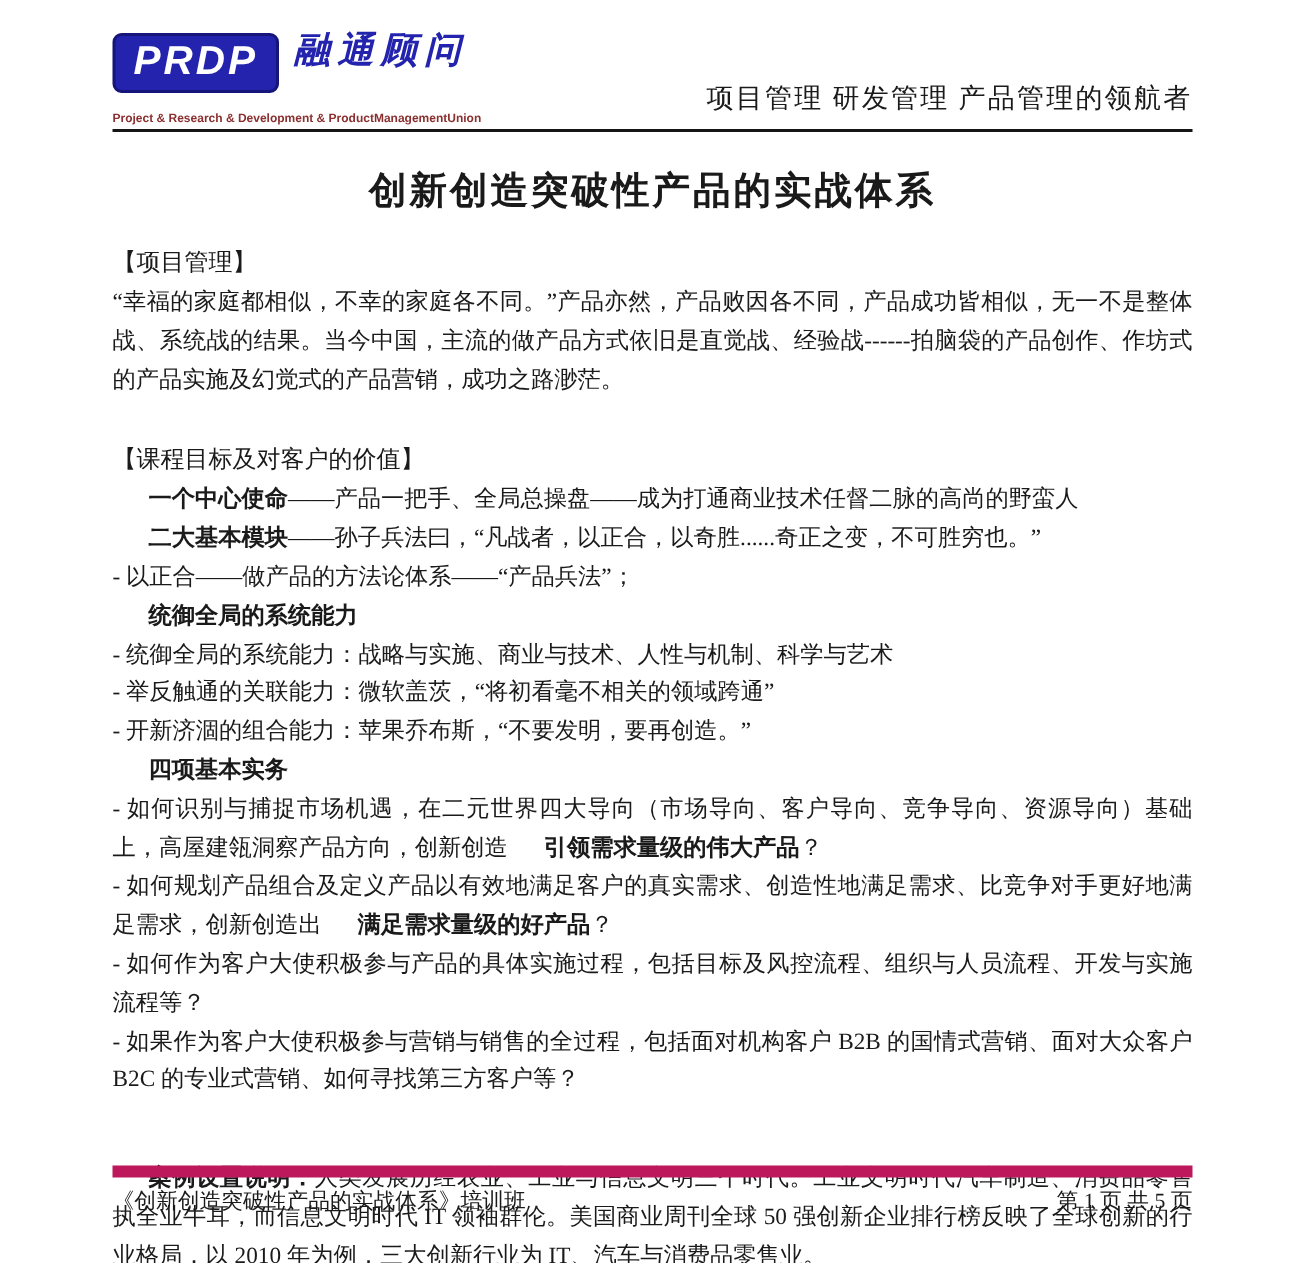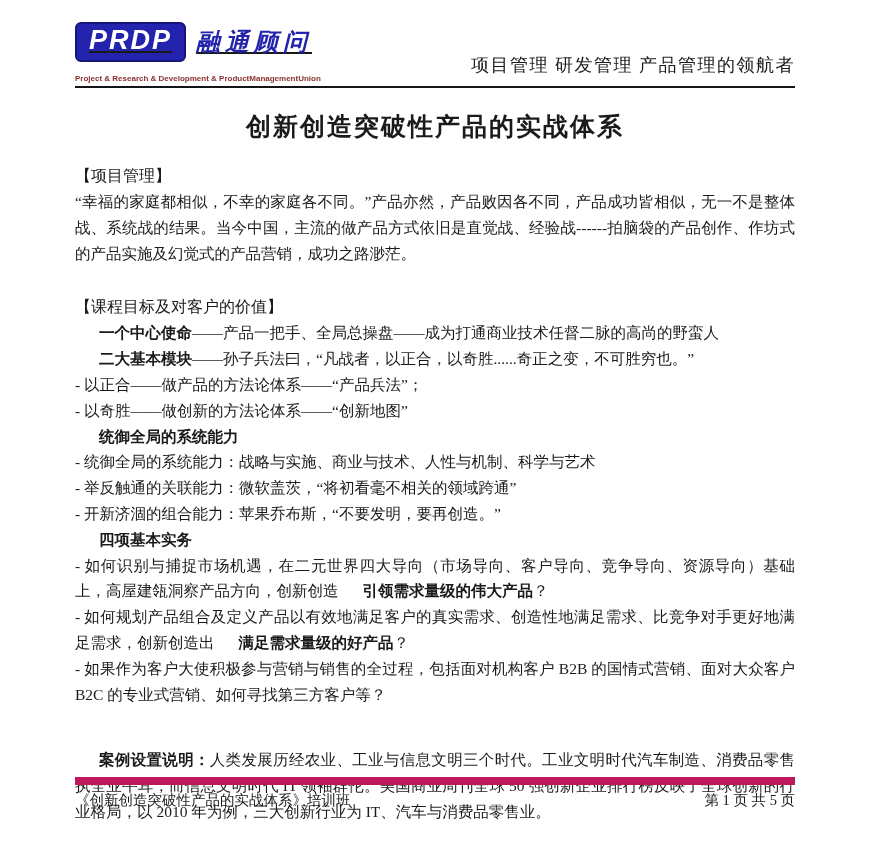--- a/index.html
+++ b/index.html
@@ -13,21 +13,21 @@
     font-family:"Liberation Serif","DejaVu Serif",serif;
     position:relative;overflow:hidden;
   }
   .page{position:absolute;inset:0;padding:22px 75px 0;box-sizing:border-box;}
   
   .header{
     display:flex;justify-content:space-between;align-items:flex-end;
     border-bottom:2px solid #151515;padding-bottom:3px;
   }
   .logo-block{display:flex;flex-direction:column;}
-  .logo-row{display:flex;align-items:center;gap:10px;text-decoration:underline;}
+  .logo-row{display:flex;align-items:flex-start;gap:10px;}
   .logo-box{
     background:var(--accent-blue);color:#ffffff;
     font-family:"Liberation Sans","DejaVu Sans",sans-serif;
     font-weight:bold;font-style:italic;font-size:27px;line-height:1;
     padding:3px 12px 6px;border-radius:6px;border:2px solid #15157a;
     letter-spacing:2px;
   }
   .logo-cn{
     color:var(--accent-blue);font-weight:bold;font-size:24px;line-height:1;
     font-style:italic;letter-spacing:5px;white-space:nowrap;
@@ -78,28 +78,28 @@
   <h1 class="title">创新创造突破性产品的实战体系</h1>
 
   <div class="doc-body">
       <div class="doc-heading"><span class="">【项目管理】</span></div>
       <div class="doc-para"><span class="">“幸福的家庭都相似，不幸的家庭各不同。”产品亦然，产品败因各不同，产品成功皆相似，无一不是整体战、系统战的结果。当今中国，主流的做产品方式依旧是直觉战、经验战------拍脑袋的产品创作、作坊式的产品实施及幻觉式的产品营销，成功之路渺茫。</span></div>
       <div class="spacer"></div>
       <div class="doc-heading"><span class="">【课程目标及对客户的价值】</span></div>
       <div class="doc-para"><span class="bold">一个中心使命</span><span class="">——产品一把手、全局总操盘——成为打通商业技术任督二脉的高尚的野蛮人</span></div>
       <div class="doc-para"><span class="bold">二大基本模块</span><span class="">——孙子兵法曰，“凡战者，以正合，以奇胜......奇正之变，不可胜穷也。”</span></div>
       <div class="doc-para"><span class="">- 以正合——做产品的方法论体系——“产品兵法”；</span></div>
-      <div class="doc-para"><span class="">- 以奇胜——做创新的方法论体系——“创新地图”</span></div>
       <div class="doc-para"><span class="bold">统御全局的系统能力</span></div>
       <div class="doc-para"><span class="">- 统御全局的系统能力：战略与实施、商业与技术、人性与机制、科学与艺术</span></div>
       <div class="doc-para"><span class="">- 举反触通的关联能力：微软盖茨，“将初看毫不相关的领域跨通”</span></div>
       <div class="doc-para"><span class="">- 开新济涸的组合能力：苹果乔布斯，“不要发明，要再创造。”</span></div>
       <div class="doc-para"><span class="bold">四项基本实务</span></div>
       <div class="doc-para"><span class="">- 如何识别与捕捉市场机遇，在二元世界四大导向（市场导向、客户导向、竞争导向、资源导向）基础上，高屋建瓴洞察产品方向，创新创造</span><span class="bold">引领需求量级的伟大产品</span><span class="">？</span></div>
       <div class="doc-para"><span class="">- 如何规划产品组合及定义产品以有效地满足客户的真实需求、创造性地满足需求、比竞争对手更好地满足需求，创新创造出</span><span class="bold">满足需求量级的好产品</span><span class="">？</span></div>
+      <div class="doc-para"><span class="">- 如何作为客户大使积极参与产品的具体实施过程，包括目标及风控流程、组织与人员流程、开发与实施流程等？</span></div>
       <div class="doc-para"><span class="">- 如果作为客户大使积极参与营销与销售的全过程，包括面对机构客户 B2B 的国情式营销、面对大众客户 B2C 的专业式营销、如何寻找第三方客户等？</span></div>
       <div class="spacer big"></div>
       <div class="doc-para"><span class="bold">案例设置说明：</span><span class="">人类发展历经农业、工业与信息文明三个时代。工业文明时代汽车制造、消费品零售执全业牛耳，而信息文明时代 IT 领袖群伦。美国商业周刊全球 50 强创新企业排行榜反映了全球创新的行业格局，以 2010 年为例，三大创新行业为 IT、汽车与消费品零售业。</span></div>
     </div>
 
   <div class="footer">
     <span>《创新创造突破性产品的实战体系》培训班</span>
     <span>第 1 页 共 5 页</span>
   </div>
 

